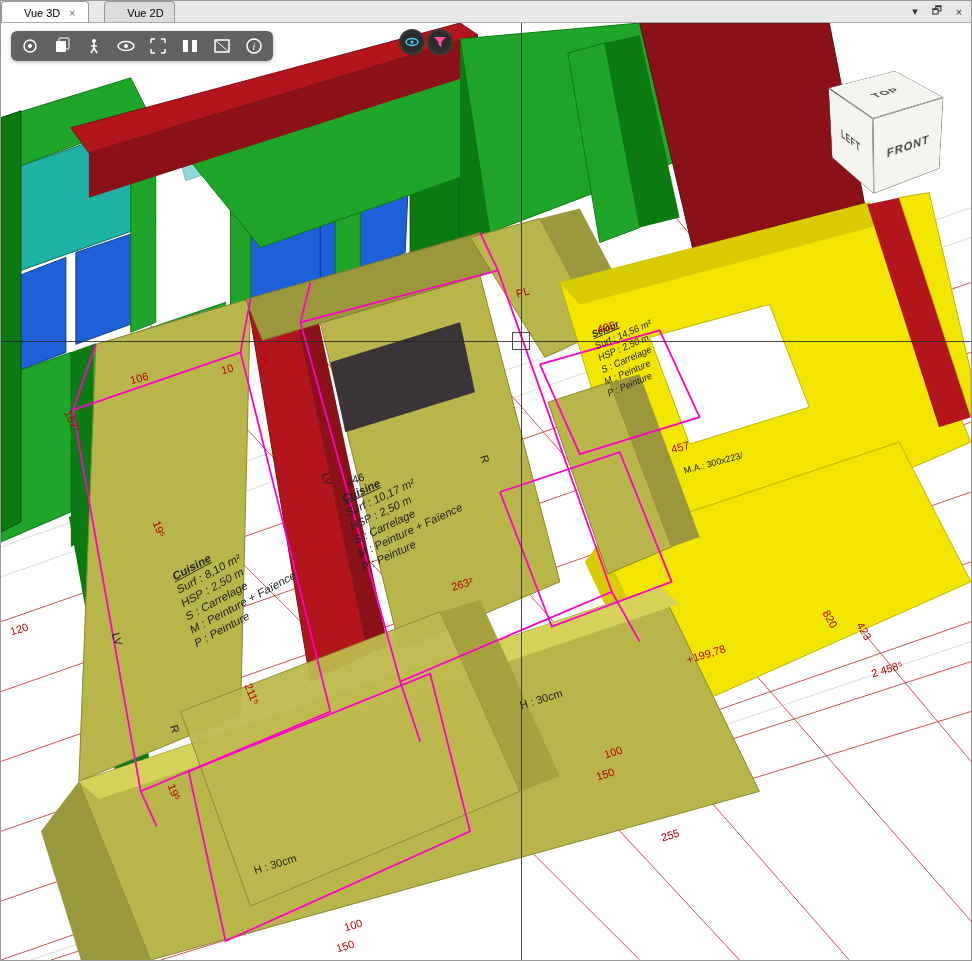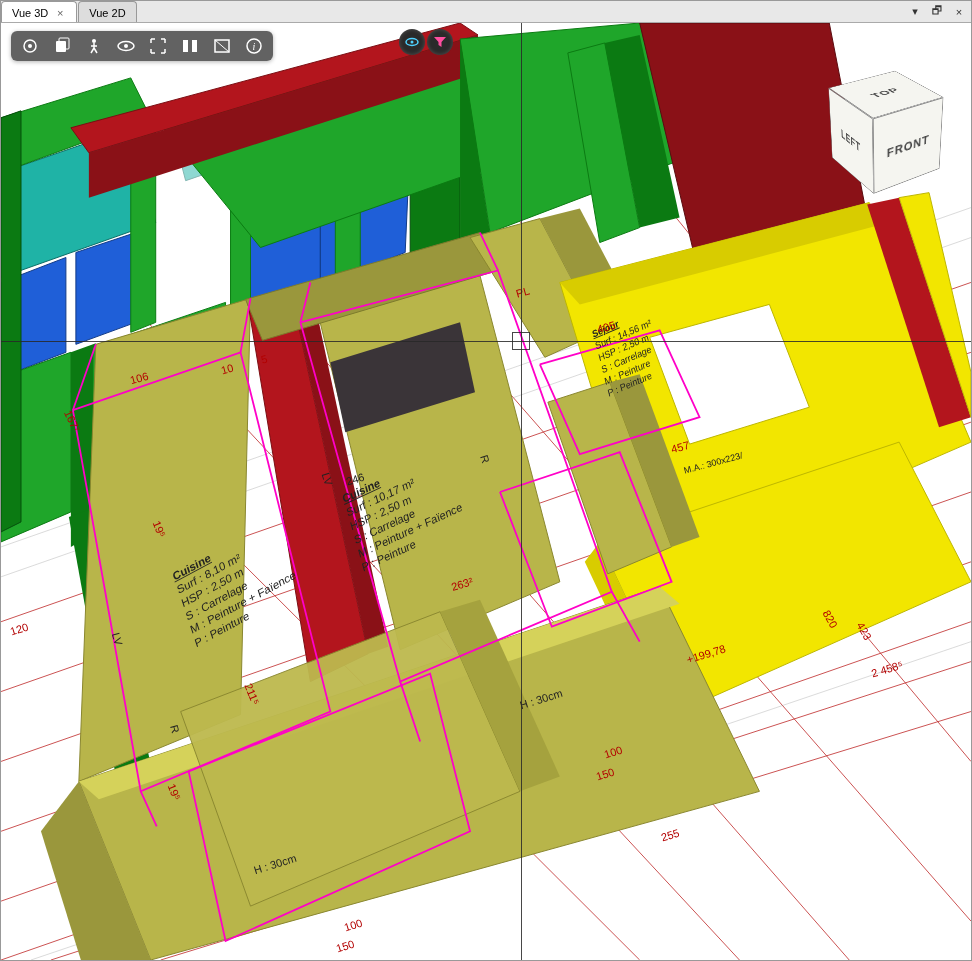--- a/index.html
+++ b/index.html
@@ -16,27 +16,27 @@
   
   .tabbar {
     height: 22px;
     background: #e8e8e8;
     border-bottom: 1px solid #aaa;
     display: flex;
     align-items: stretch;
     position: relative;
   }
   .tab {
-    padding: 3px 10px 2px 10px;
+    padding: 3px 10px 2px 22px;
     border: 1px solid #999;
     border-bottom: none;
     border-top-left-radius: 4px;
     border-top-right-radius: 4px;
     background: #ddd;
-    margin-right: 1px;
+    margin-right: 15px;
     display: flex;
     align-items: center;
     gap: 6px;
     font-size: 11px;
     cursor: pointer;
   }
   .tab.active { background: #fff; font-weight: 500; }
   .tab .close {
     width: 12px; height: 12px;
     display: inline-flex; align-items: center; justify-content: center;

